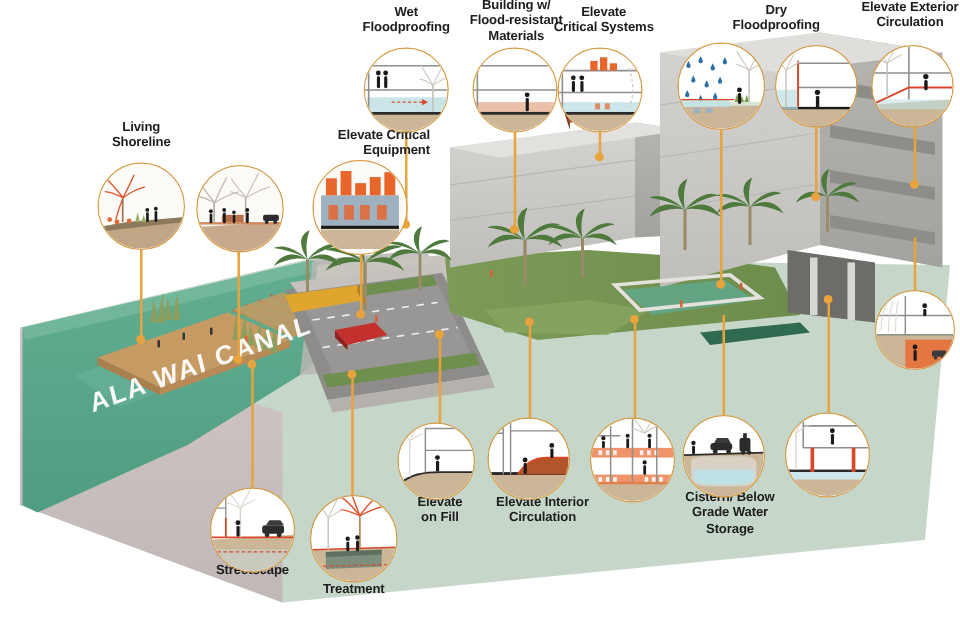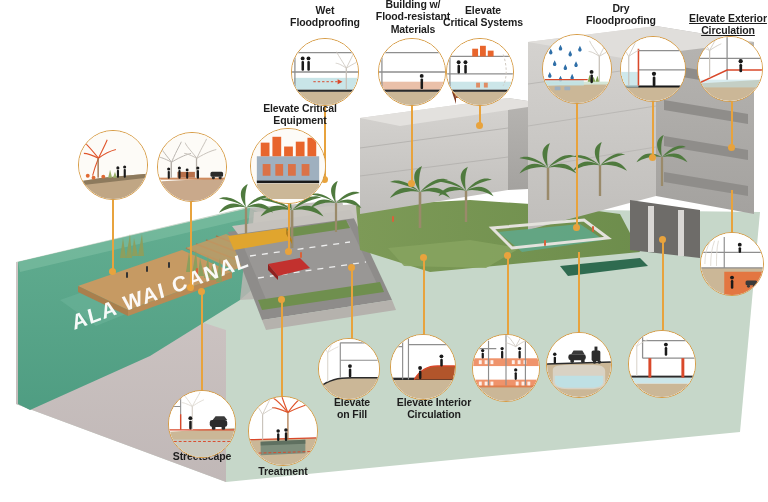--- a/index.html
+++ b/index.html
@@ -326,42 +326,47 @@
 
     <div class="leader" style="left:507px; top:256px; height:84px;"></div>
     <div class="leader-dot" style="left:503.5px; top:252px;"></div>
 
     <div class="leader" style="left:578px; top:252px; height:88px;"></div>
 
     <div class="leader" style="left:662px; top:240px; height:90px;"></div>
     <div class="leader-dot" style="left:658.5px; top:236px;"></div>
   </div>
 
-  <div class="callout-label" style="left:244px; top:102px; width:112px;">Elevate Critical
+  <div class="callout-label" style="left:72px;  top:96px;  width:82px;">Living
+Shoreline</div>
+  <div class="callout-label" style="left:232px; top:102px; width:112px;text-align:right;">Elevate Critical
 Equipment</div>
   <div class="callout-label" style="left:284px; top:4px;   width:82px;">Wet
 Floodproofing</div>
   <div class="callout-label" style="left:366px; top:-2px;  width:94px;">Building w/
 Flood-resistant
 Materials</div>
   <div class="callout-label" style="left:436px; top:4px;   width:94px;">Elevate
 Critical Systems</div>
   <div class="callout-label" style="left:578px; top:2px;   width:86px;">Dry
 Floodproofing</div>
-  <div class="callout-label" style="left:688px; top:12px;   width:80px;text-decoration:underline;">Elevate Exterior
+  <div class="callout-label" style="left:688px; top:0;   width:80px;">Elevate Exterior
 Circulation</div>
   <div class="callout-label" style="left:162px; top:438px; width:80px;">Raised
 Streetscape</div>
   <div class="callout-label" style="left:246px; top:440px; width:74px;">Ecological
 Water
 Treatment</div>
   <div class="callout-label" style="left:316px; top:396px; width:72px;">Elevate
 on Fill</div>
   <div class="callout-label" style="left:386px; top:396px; width:96px;">Elevate Interior
 Circulation</div>
+  <div class="callout-label" style="left:540px; top:392px; width:88px;">Cistern/ Below
+Grade Water
+Storage</div>
 
   <div class="bubble" style="left:78px; top:130px; width:70px; height:70px;">
     <svg class="bub-inner" viewBox="0 0 70 70">
       <rect width="70" height="70" fill="#fdfbf7"></rect>
       <path d="M0 52 L24 48 L70 44 L70 70 L0 70Z" fill="#c0a684"></path>
       <path d="M0 52 L24 48 L70 44 L70 48 L0 56Z" fill="#8d7a5d"></path>
       <g stroke="#e0552c" stroke-width="1.1" fill="none">
         <path d="M20 28 C12 18 8 14 6 12"></path>
           <path d="M20 28 C26 16 28 12 29 9"></path>
         <path d="M20 28 C28 22 34 20 38 19"></path>

